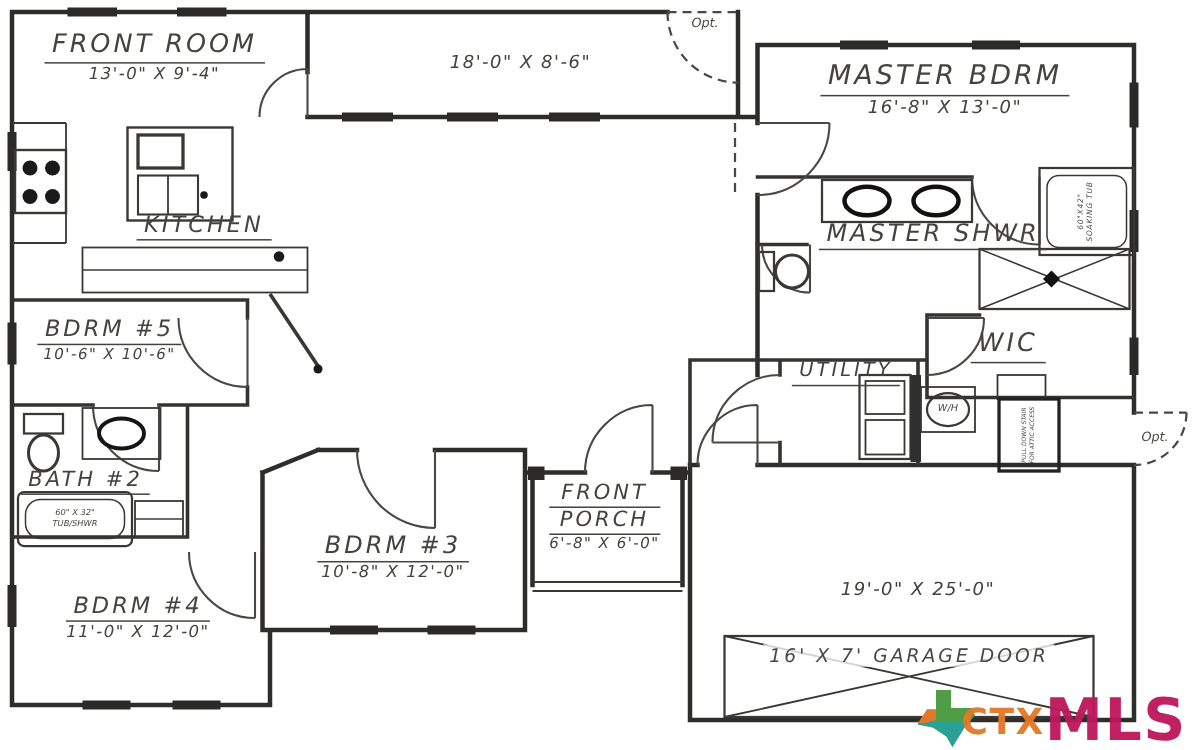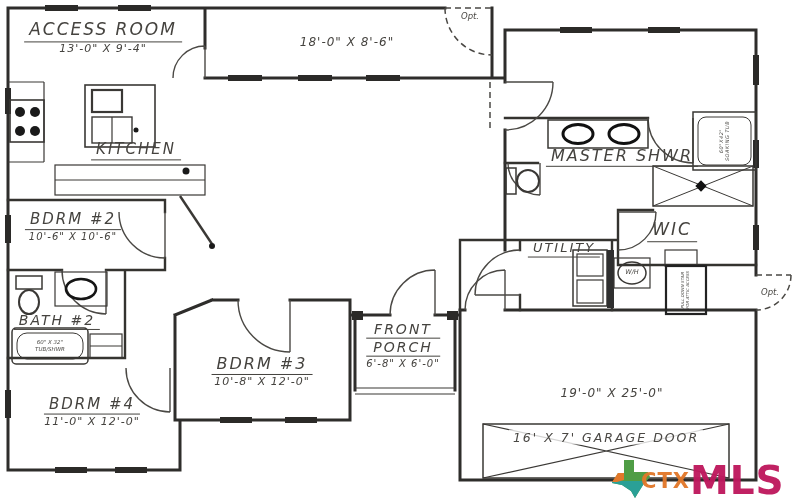--- a/index.html
+++ b/index.html
@@ -18,21 +18,21 @@
     position:absolute;transform:translate(-50%,-50%);text-align:center;color:#4a4844;
     font-style:italic;white-space:nowrap;line-height:1.2;z-index:3;
   }
   .ann.rot{transform:translate(-50%,-50%) rotate(-90deg);}
   .ann span{display:block;}
   #gdoor-label{background:rgba(255,255,255,.78);padding:0 4px;letter-spacing:2px;}
   #watermark{
     position:absolute;left:606px;top:458px;display:flex;align-items:center;z-index:5;
     font-style:normal;opacity:.96;
   }
-  #watermark .wm-ctx{color:#e2782a;font-weight:800;font-size:21px;letter-spacing:1px;margin-left:-7px;}
+  #watermark .wm-ctx{color:#e2782a;font-weight:800;font-size:24px;letter-spacing:1px;margin-left:-7px;}
   #watermark .wm-mls{color:#be185d;font-weight:800;font-size:39px;letter-spacing:1px;}
 </style>
 </head>
 <body>
 
 <div id="plan">
 
   <svg width="800" height="500" viewBox="0 0 800 500">
 
     <g stroke="#2e2d2b" stroke-width="3" fill="none" stroke-linecap="square">
@@ -154,40 +154,44 @@
     </g>
 
     <g transform="translate(610,459)">
       <path fill="#4f9d45" d="M14,1 L24,1 L24,13 L38,13 L40,18 L33,26 L28,34 L25,39 L21,32 L12,26 L2,24 L8,14 L14,14 Z"></path>
       <path fill="#2aa096" d="M2,24 L12,26 L21,32 L25,39 L28,34 L33,26 L35,22 L2,22 Z"></path>
       <path fill="#e2782a" d="M2,23 L8,14 L14,14 L14,21 L7,23 Z"></path>
     </g>
   </svg>
 
   <div class="rlabel" style="left:103px;top:38px;font-size:17px">
-    <span class="nm">ACCESS ROOM</span>
+    <span class="nm">FRONT ROOM</span>
     <span class="dm" style="font-size:11px">13'-0" X 9'-4"</span>
   </div>
 
   <div class="rlabel" style="left:347px;top:42px;font-size:19px">
     <span class="dm" style="font-size:12px">18'-0" X 8'-6"</span>
   </div>
 
+  <div class="rlabel" style="left:630px;top:60px;font-size:18px">
+    <span class="nm">MASTER BDRM</span>
+    <span class="dm" style="font-size:12px">16'-8" X 13'-0"</span>
+  </div>
 
   <div class="rlabel" style="left:136px;top:151px;font-size:15px">
     <span class="nm">KITCHEN</span>
   </div>
 
   <div class="rlabel" style="left:622px;top:157px;font-size:16px">
     <span class="nm">MASTER SHWR</span>
   </div>
 
 
   <div class="rlabel" style="left:73px;top:227px;font-size:15px">
-    <span class="nm">BDRM #2</span>
+    <span class="nm">BDRM #5</span>
     <span class="dm" style="font-size:10px">10'-6" X 10'-6"</span>
   </div>
 
   <div class="rlabel" style="left:672px;top:231px;font-size:17px">
     <span class="nm">WIC</span>
   </div>
 
   <div class="rlabel" style="left:564px;top:249px;font-size:13px">
     <span class="nm">UTILITY</span>
   </div>

